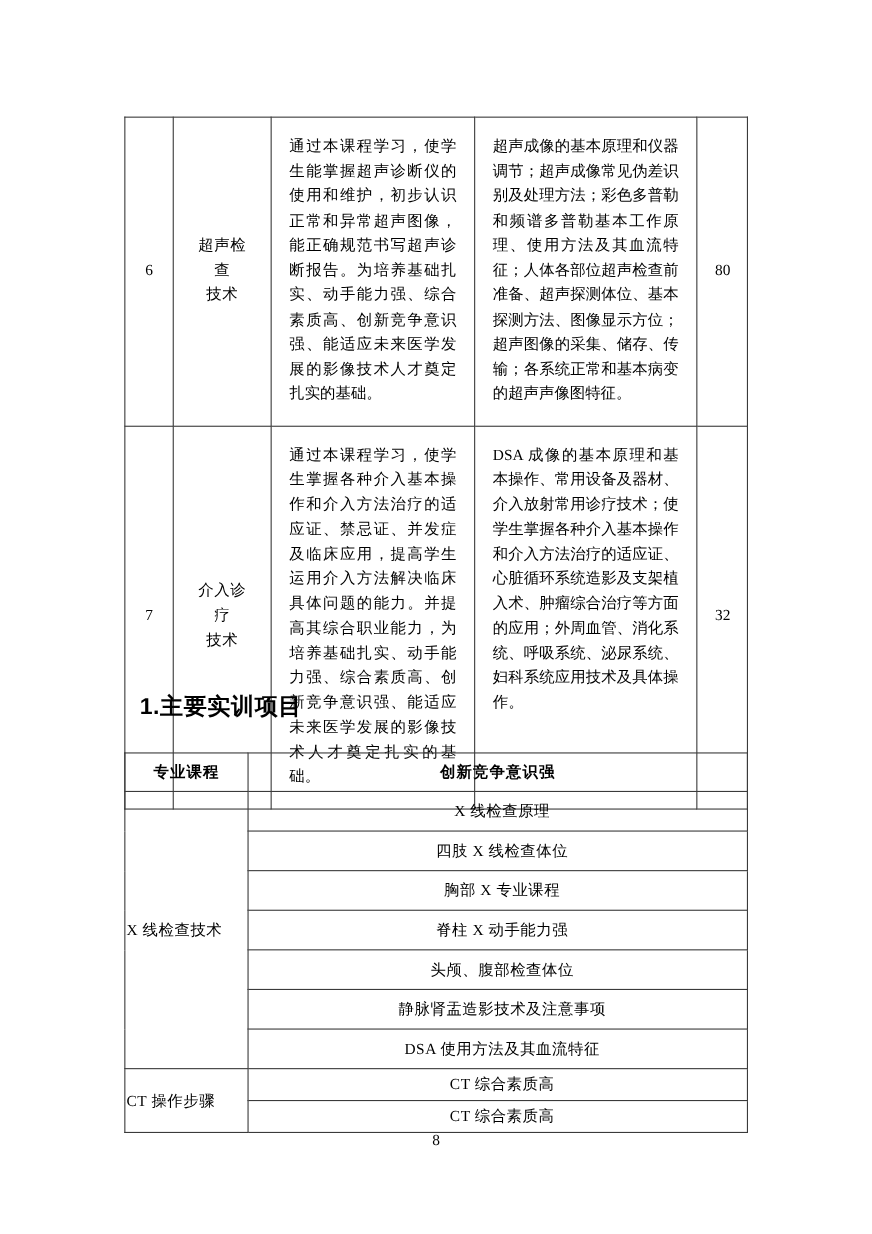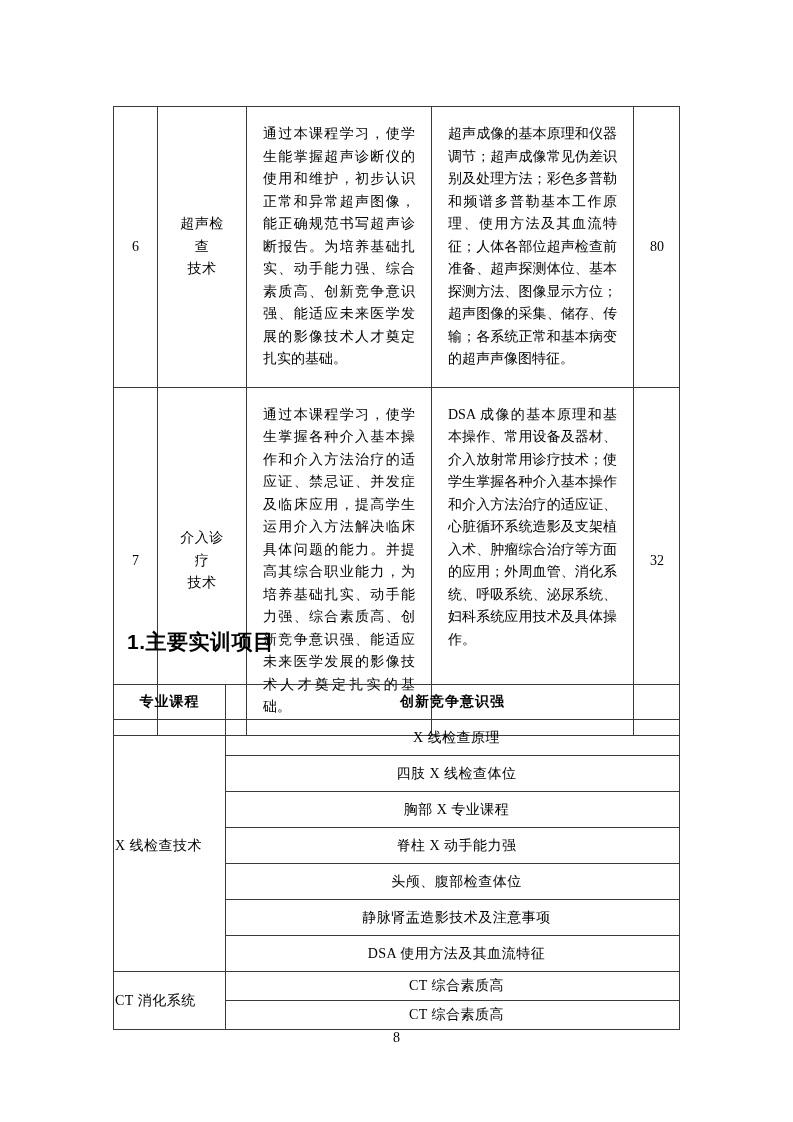--- a/index.html
+++ b/index.html
@@ -130,21 +130,21 @@
     <tr class="t-row-x">
       <td class="t-item">头颅、腹部检查体位</td>
     </tr>
     <tr class="t-row-x">
       <td class="t-item">静脉肾盂造影技术及注意事项</td>
     </tr>
     <tr class="t-row-x">
       <td class="t-item">DSA 使用方法及其血流特征</td>
     </tr>
     <tr class="t-row-ct">
-      <td class="t-course" rowspan="2">CT 消化系统</td>
+      <td class="t-course" rowspan="2">CT 操作步骤</td>
       <td class="t-item">CT 综合素质高</td>
     </tr>
     <tr class="t-row-ct">
       <td class="t-item">CT 综合素质高</td>
     </tr>
   </tbody>
     </table>
 
   <div class="page-number">8</div>
 

